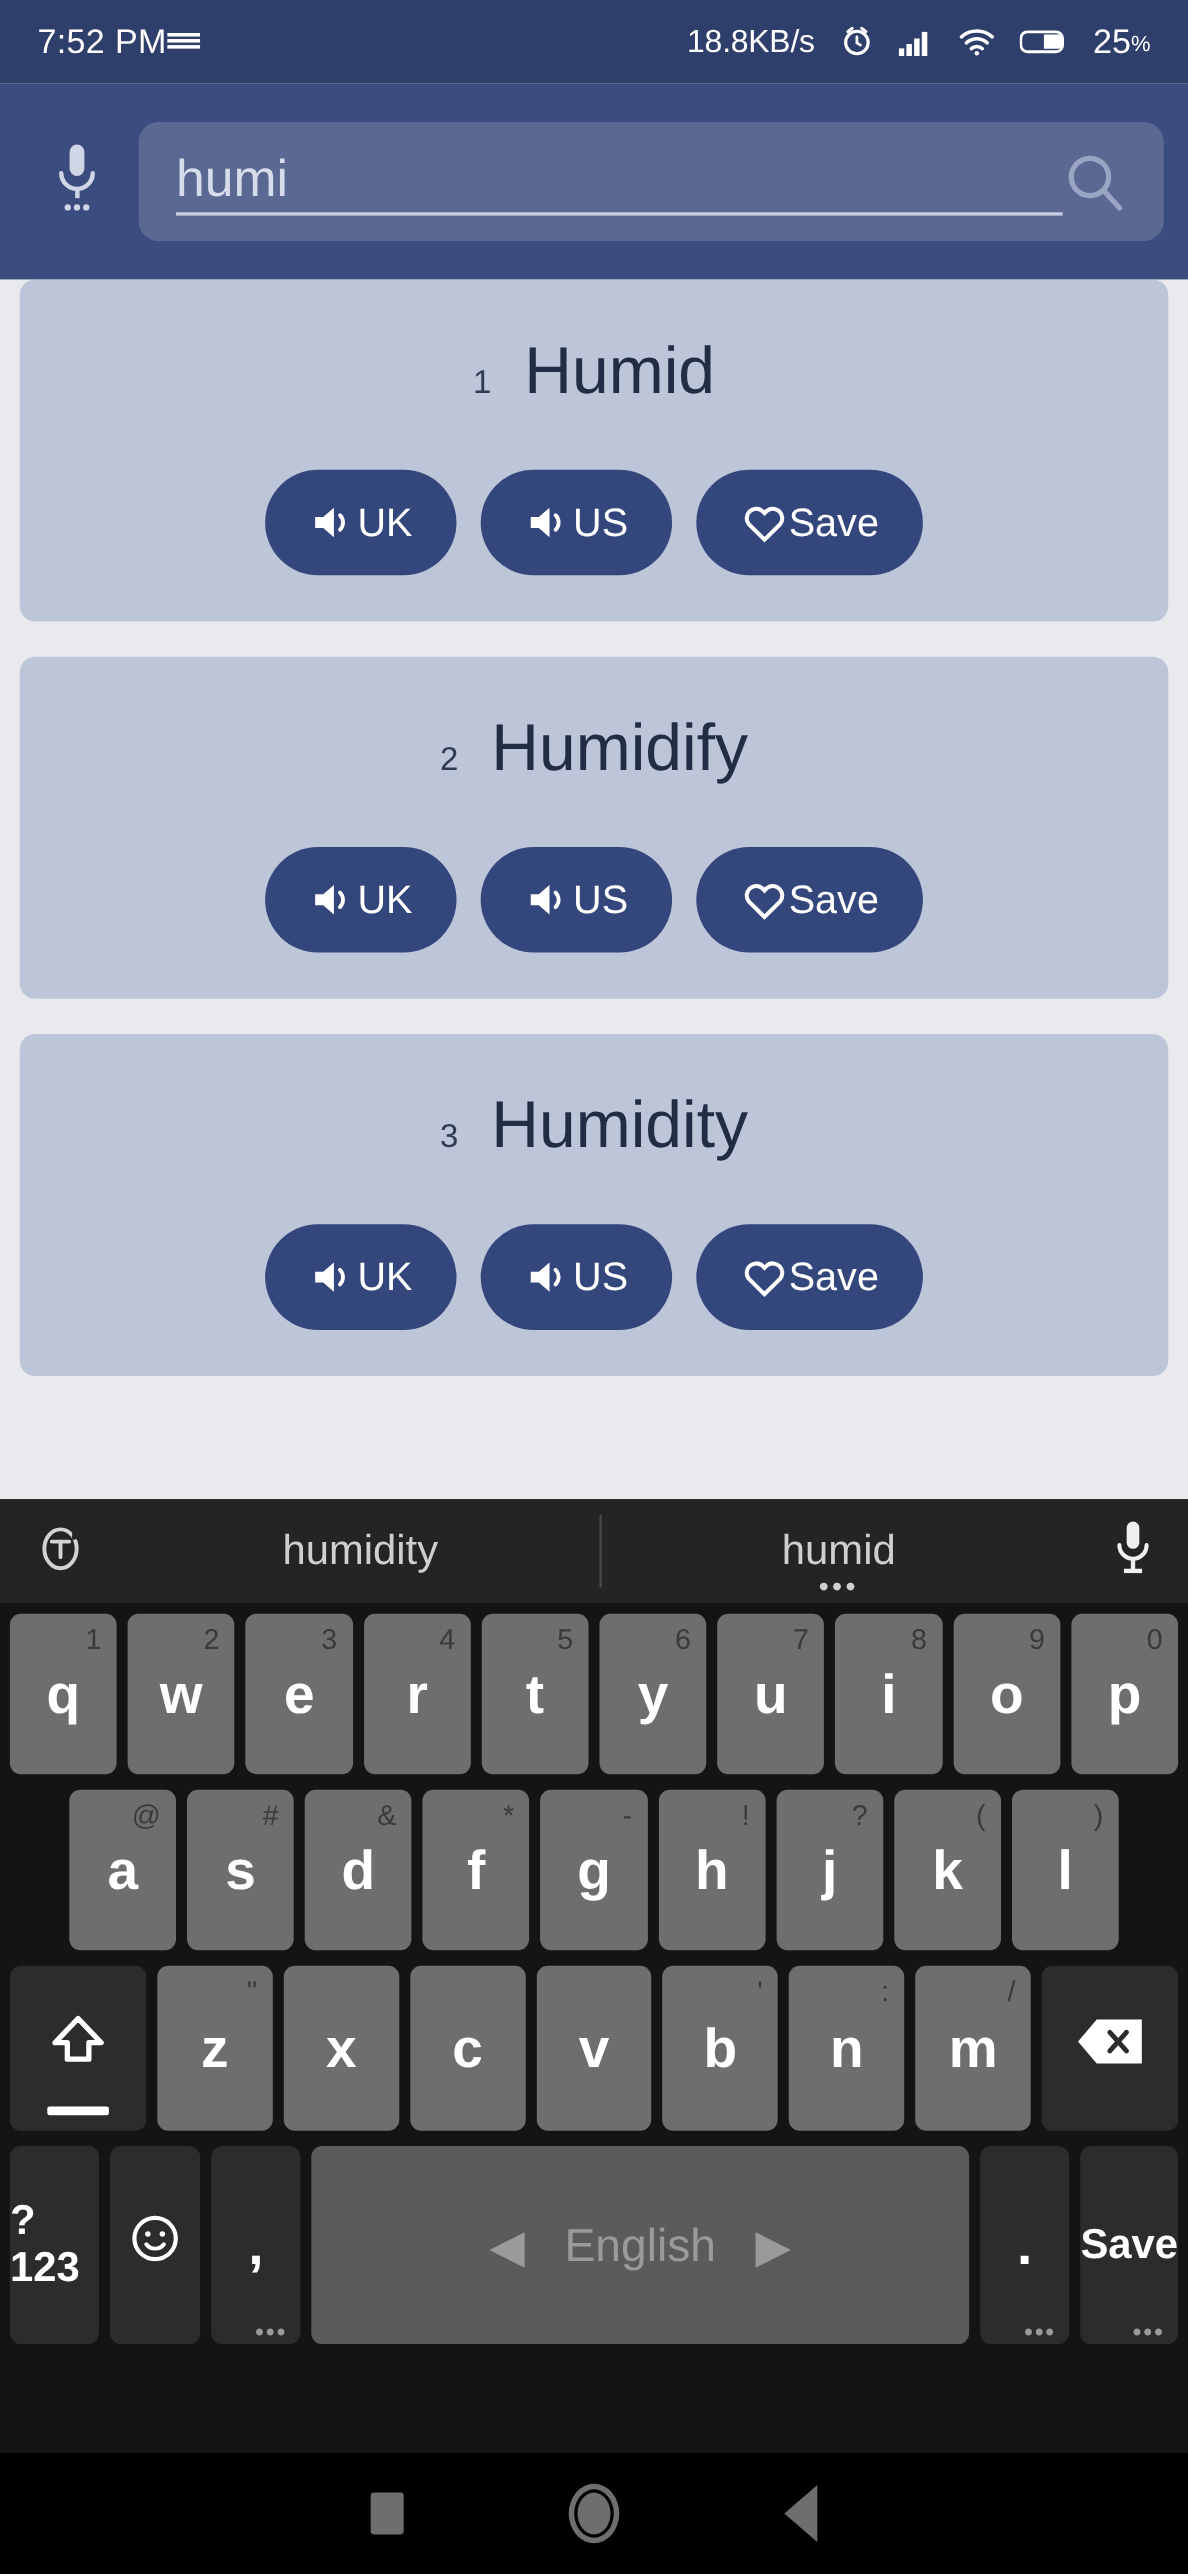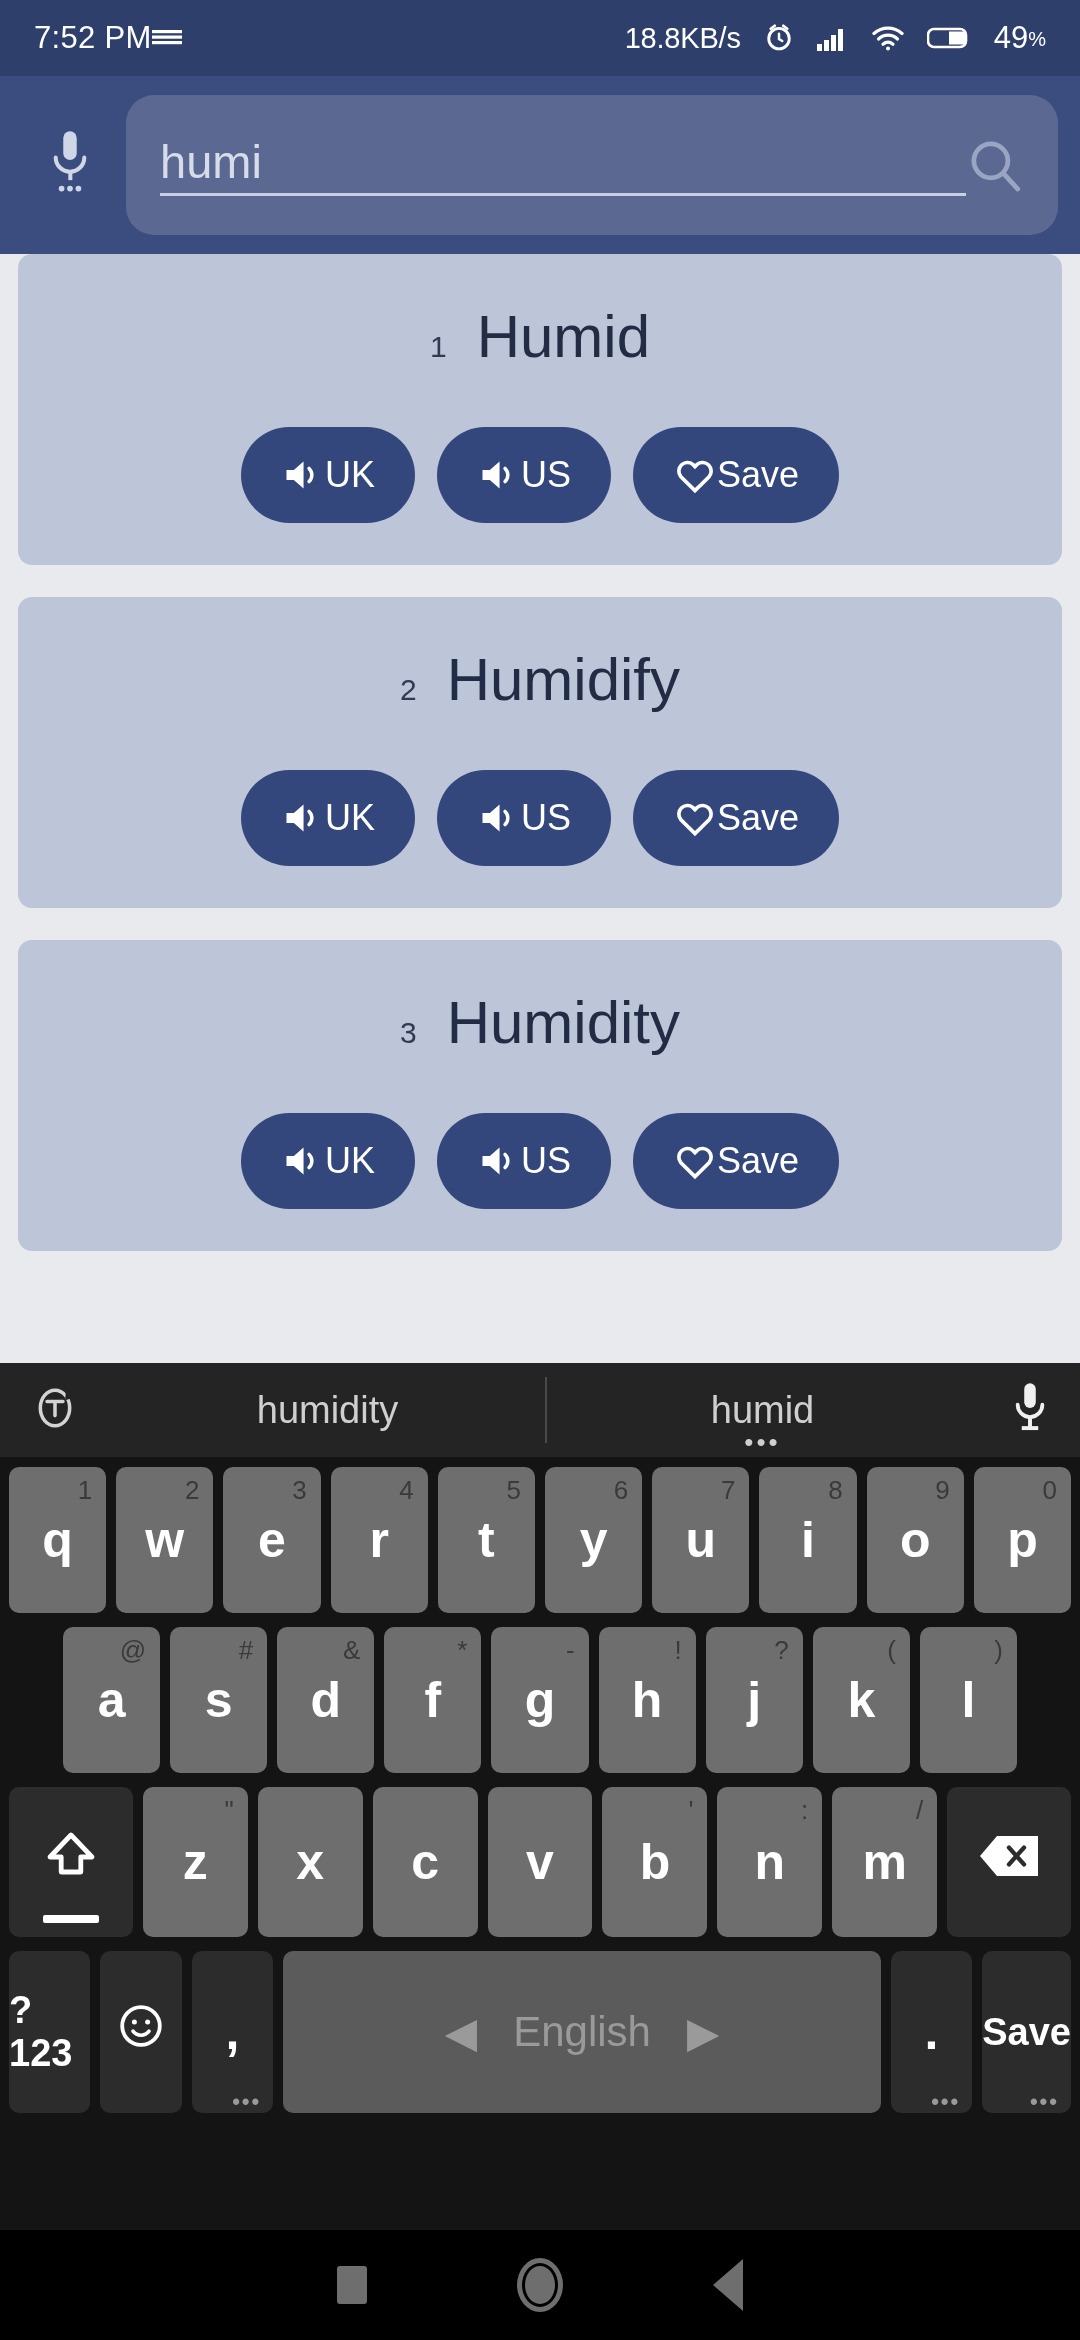--- a/index.html
+++ b/index.html
@@ -27,21 +27,21 @@
   
   .ic{ display:inline-block; line-height:0; }
 
   
   .header{
     background:#3b4c7e; height:178px; display:flex; align-items:center;
     padding:0 22px; position:relative; z-index:4;
   }
   .mic-btn{ width:96px; display:flex; align-items:center; justify-content:center; }
   .searchfield{
-    flex:1; height:140px; background:#5a6892; border-radius:28px;
+    flex:1; height:108px; background:#5a6892; border-radius:18px;
     display:flex; align-items:center; padding:0 34px; margin-left:8px;
     position:relative;
   }
   .searchtext{
     flex:1; font-size:47px; color:#d6dcea;
     border-bottom:3px solid #c7cfe3; padding-bottom:4px;
     display:inline-block; width:max-content; max-width:100%;
   }
   .search-ic{ margin-left:auto; }
 
@@ -104,21 +104,21 @@
   .sg .dots{
     position:absolute; bottom:8px; left:50%; transform:translateX(-50%);
     font-size:26px; color:#cfcfcf; letter-spacing:3px; line-height:.5;
   }
   .sg-mic{ width:100px; display:flex; align-items:center; justify-content:center; }
 
   .krow{ display:flex; justify-content:center; align-items:stretch; padding:0 4px; }
   .krow.r1{ height:146px; margin-top:10px; }
   .krow.r2{ height:146px; margin-top:14px; }
   .krow.r3{ height:150px; margin-top:14px; }
-  .krow.r4{ height:162px; margin-top:14px; }
+  .krow.r4{ height:180px; margin-top:14px; }
 
   .key{
     background:#6e6e6e; border-radius:10px; margin:0 5px; flex:1;
     position:relative; display:flex; align-items:center; justify-content:center;
     color:#fff; font-size:50px; font-weight:bold;
   }
   .key .alt{
     position:absolute; top:8px; right:14px; font-size:26px;
     color:#3a3a3a; font-weight:normal;
   }
@@ -189,21 +189,21 @@
         <path d="M11 19.2c1.5-1.3 3.2-2 5-2s3.5.7 5 2" stroke="#fff" stroke-width="3.2" fill="none" stroke-linecap="round"></path>
         <circle cx="16" cy="23.4" r="2" fill="#fff"></circle>
       </svg>
     </span>
     <span class="ic">
       <svg width="44" height="24" viewBox="0 0 44 24">
         <rect x="1" y="3" width="38" height="18" rx="6" ry="6" fill="none" stroke="#fff" stroke-width="2.6"></rect>
         <path d="M22 5.4h13a4 4 0 0 1 4 4v5a4 4 0 0 1-4 4H22z" fill="#fff"></path>
       </svg>
     </span>
-    <span class="sb-batt"><span>49</span><small>%</small></span>
+    <span class="sb-batt"><span>25</span><small>%</small></span>
   </div>
 </div>
 
 <div class="header">
   <div class="mic-btn">
     <span class="ic">
       <svg width="48" height="74" viewBox="0 0 28 44">
         <rect x="10" y="2" width="8" height="17" rx="4" fill="#cfd6e6"></rect>
         <path d="M5.5 17.5a8.5 8.5 0 0 0 17 0" stroke="#cfd6e6" stroke-width="2.4" fill="none" stroke-linecap="round"></path>
         <rect x="13" y="25" width="2.4" height="6" fill="#cfd6e6"></rect>

